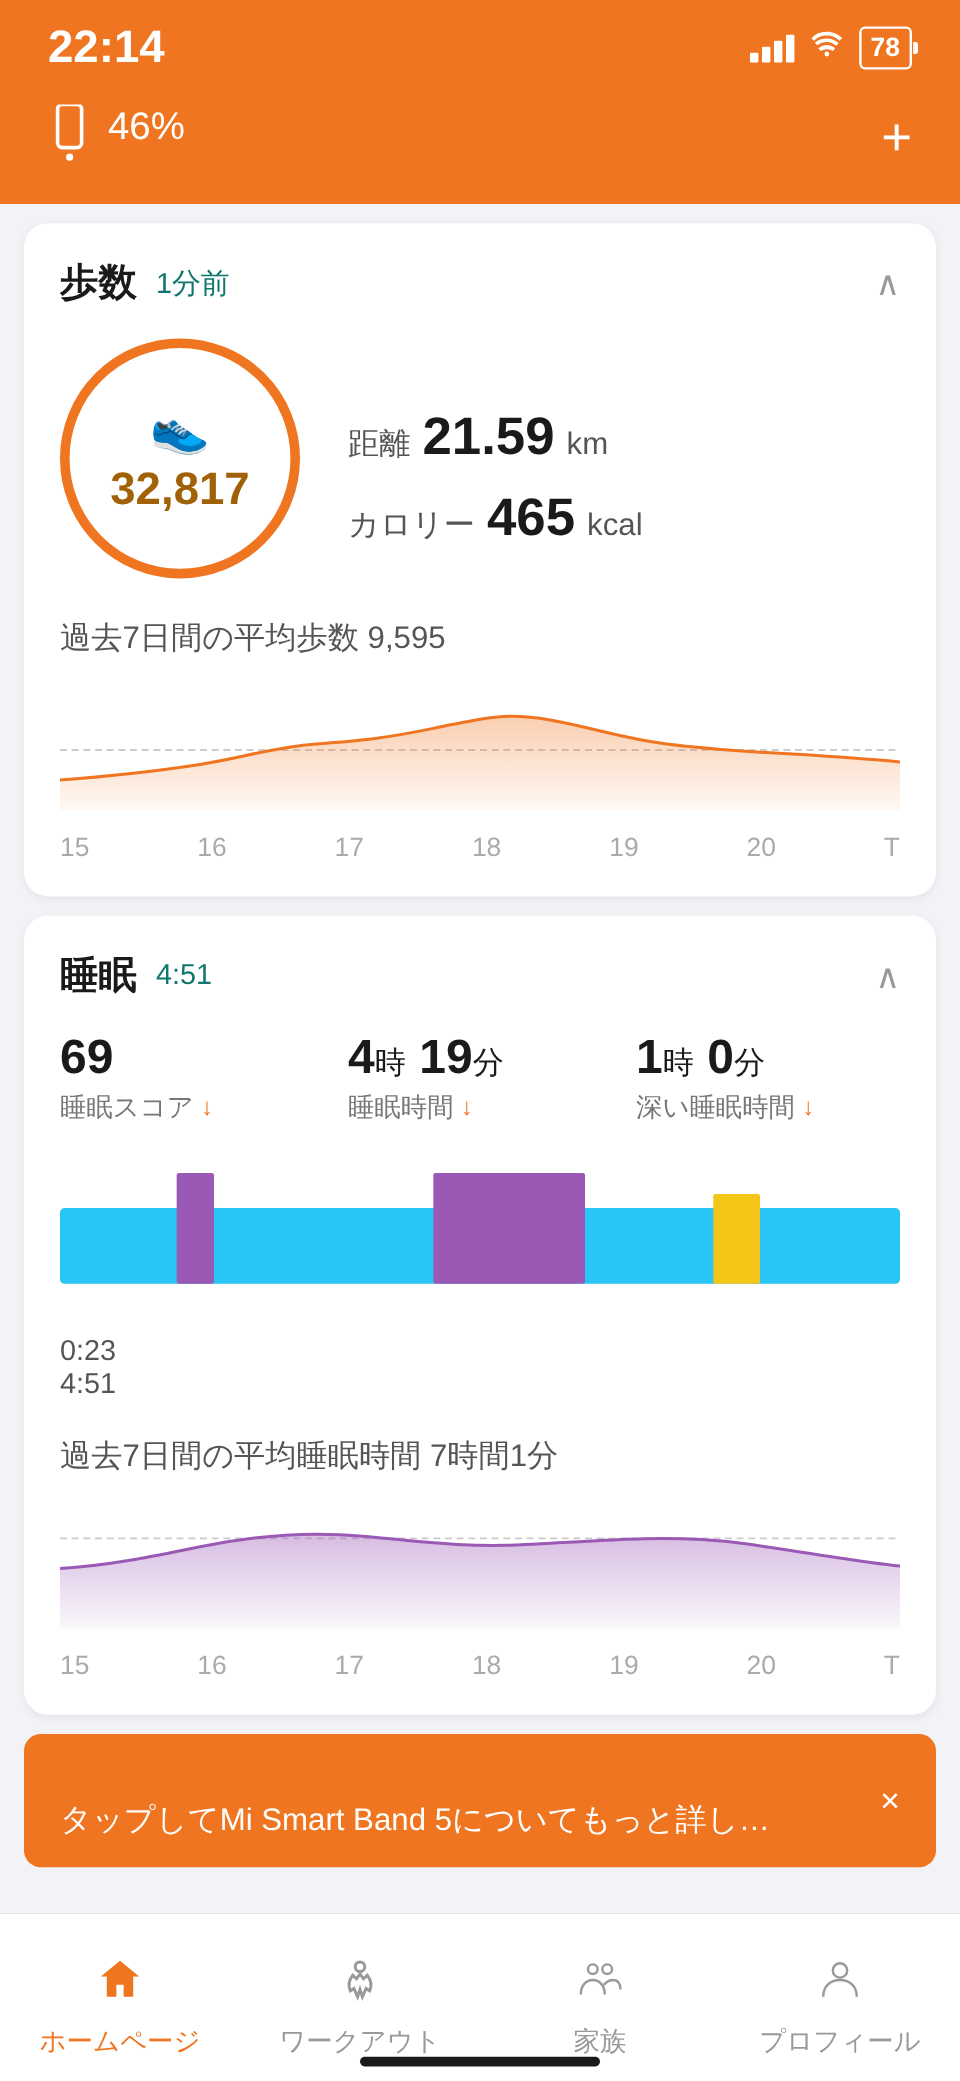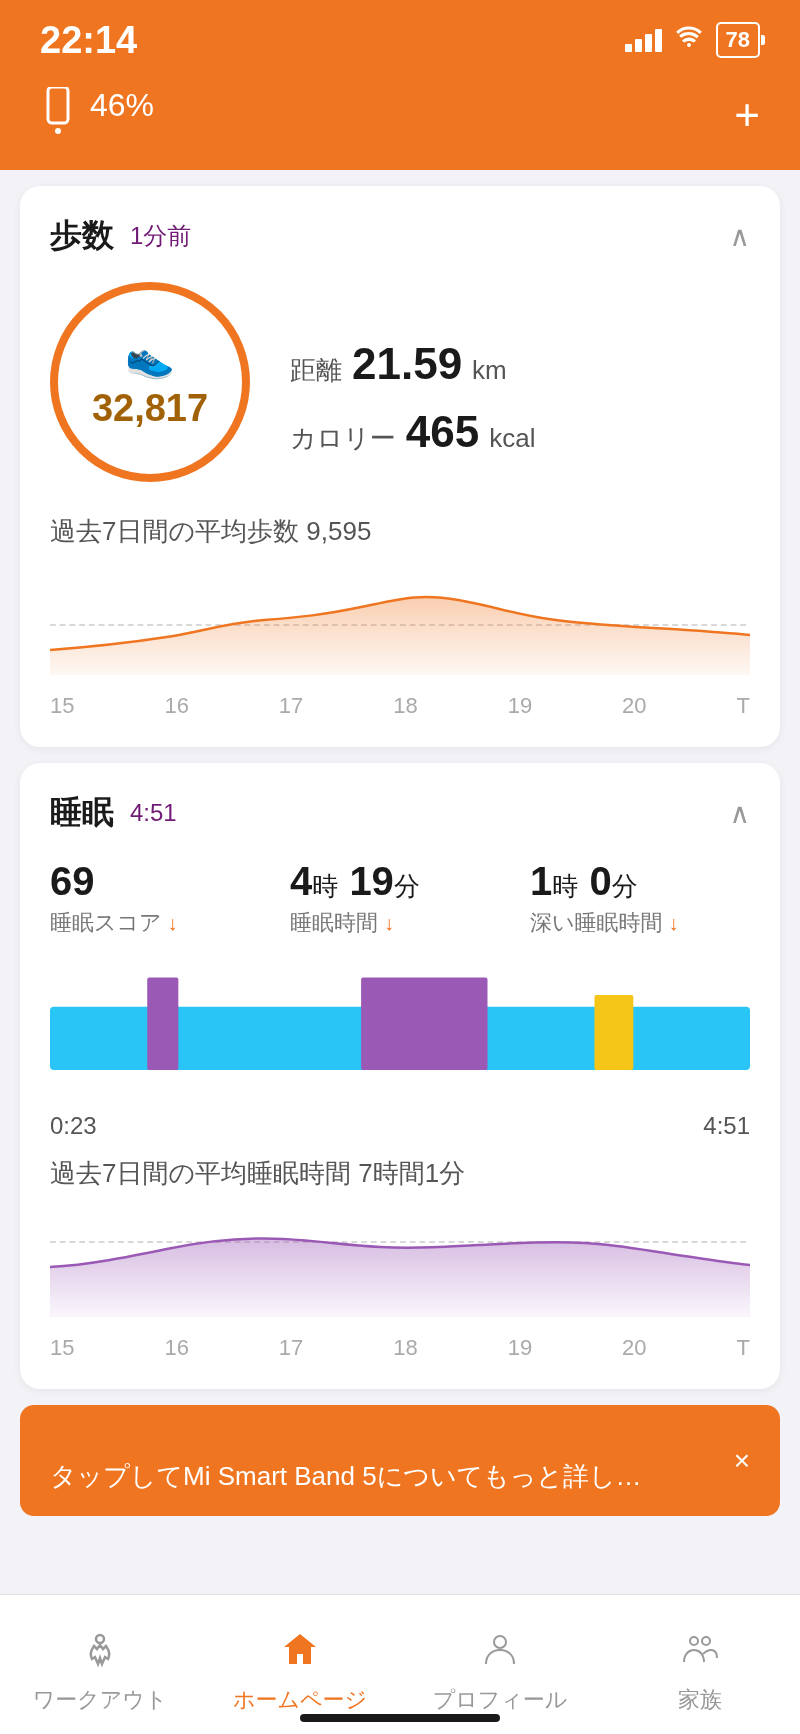--- a/index.html
+++ b/index.html
@@ -116,21 +116,21 @@
       align-items: center;
       gap: 16px;
     }
     .card-title {
       font-size: 32px;
       font-weight: 700;
       color: #1a1a1a;
     }
     .card-subtitle {
       font-size: 24px;
-      color: #701a75;
+      color: #0f766e;
     }
     .chevron-up {
       font-size: 28px;
       color: #999;
     }
 
     
     .steps-main {
       display: flex;
       align-items: center;
@@ -241,21 +241,22 @@
     .sleep-bar-chart {
       width: 100%;
       height: 130px;
       position: relative;
       background: transparent;
       margin-bottom: 16px;
     }
     .sleep-time-labels {
       display: flex;
       justify-content: space-between;
-      margin-bottom: 16px;
+      margin-bottom: 28px;
+      flex-direction: column;
     }
     .sleep-time-label {
       font-size: 24px;
       color: #555;
     }
 
     
     .toast {
       background: #F07520;
       color: white;
@@ -507,51 +508,51 @@
   <div class="toast">
     <span class="toast-text">タップしてMi Smart Band 5についてもっと詳し…</span>
     <span class="toast-close">×</span>
   </div>
 
   <div style="height: 30px;"></div>
 
 </div>
 
 <div class="bottom-nav">
+  <div class="nav-item active">
+    <span class="nav-icon" style="color:#F07520;">
+      <svg width="38" height="38" viewBox="0 0 38 38" fill="#F07520">
+        <path d="M19 4L3 17h5v17h8v-10h6v10h8V17h5L19 4z"></path>
+      </svg>
+    </span>
+    <span class="nav-label" style="color:#F07520;">ホームページ</span>
+  </div>
   <div class="nav-item">
     <span class="nav-icon" style="color:#999;">
       <svg width="38" height="38" viewBox="0 0 38 38" fill="none" stroke="#999" stroke-width="2.5">
         <circle cx="19" cy="9" r="4"></circle>
         <path d="M13 16 C10 20 9 25 11 29 L14 27 L17 34 L19 28 L21 34 L24 27 L27 29 C29 25 28 20 25 16 L22 19 L19 15 L16 19 Z"></path>
       </svg>
     </span>
     <span class="nav-label">ワークアウト</span>
-  </div>
-  <div class="nav-item active">
-    <span class="nav-icon" style="color:#F07520;">
-      <svg width="38" height="38" viewBox="0 0 38 38" fill="#F07520">
-        <path d="M19 4L3 17h5v17h8v-10h6v10h8V17h5L19 4z"></path>
-      </svg>
-    </span>
-    <span class="nav-label" style="color:#F07520;">ホームページ</span>
-  </div>
-  <div class="nav-item">
-    <span class="nav-icon" style="color:#999;">
-      <svg width="38" height="38" viewBox="0 0 38 38" fill="none" stroke="#999" stroke-width="2">
-        <circle cx="19" cy="12" r="6"></circle>
-        <path d="M5 34 C5 25 11 20 19 20 C27 20 33 25 33 34"></path>
-      </svg>
-    </span>
-    <span class="nav-label">プロフィール</span>
   </div>
   <div class="nav-item">
     <span class="nav-icon" style="color:#999;">
       <svg width="38" height="38" viewBox="0 0 38 38" fill="none" stroke="#999" stroke-width="2">
         <circle cx="13" cy="11" r="4"></circle>
         <circle cx="25" cy="11" r="4"></circle>
         <path d="M3 32 C3 24 8 20 13 20 C18 20 23 24 23 32"></path>
         <path d="M22 24 C24 22 27 20 30 20 C33 20 36 22 36 28"></path>
       </svg>
     </span>
     <span class="nav-label">家族</span>
   </div>
+  <div class="nav-item">
+    <span class="nav-icon" style="color:#999;">
+      <svg width="38" height="38" viewBox="0 0 38 38" fill="none" stroke="#999" stroke-width="2">
+        <circle cx="19" cy="12" r="6"></circle>
+        <path d="M5 34 C5 25 11 20 19 20 C27 20 33 25 33 34"></path>
+      </svg>
+    </span>
+    <span class="nav-label">プロフィール</span>
+  </div>
   <div class="home-bar"></div>
 </div>
 
 </body></html>

